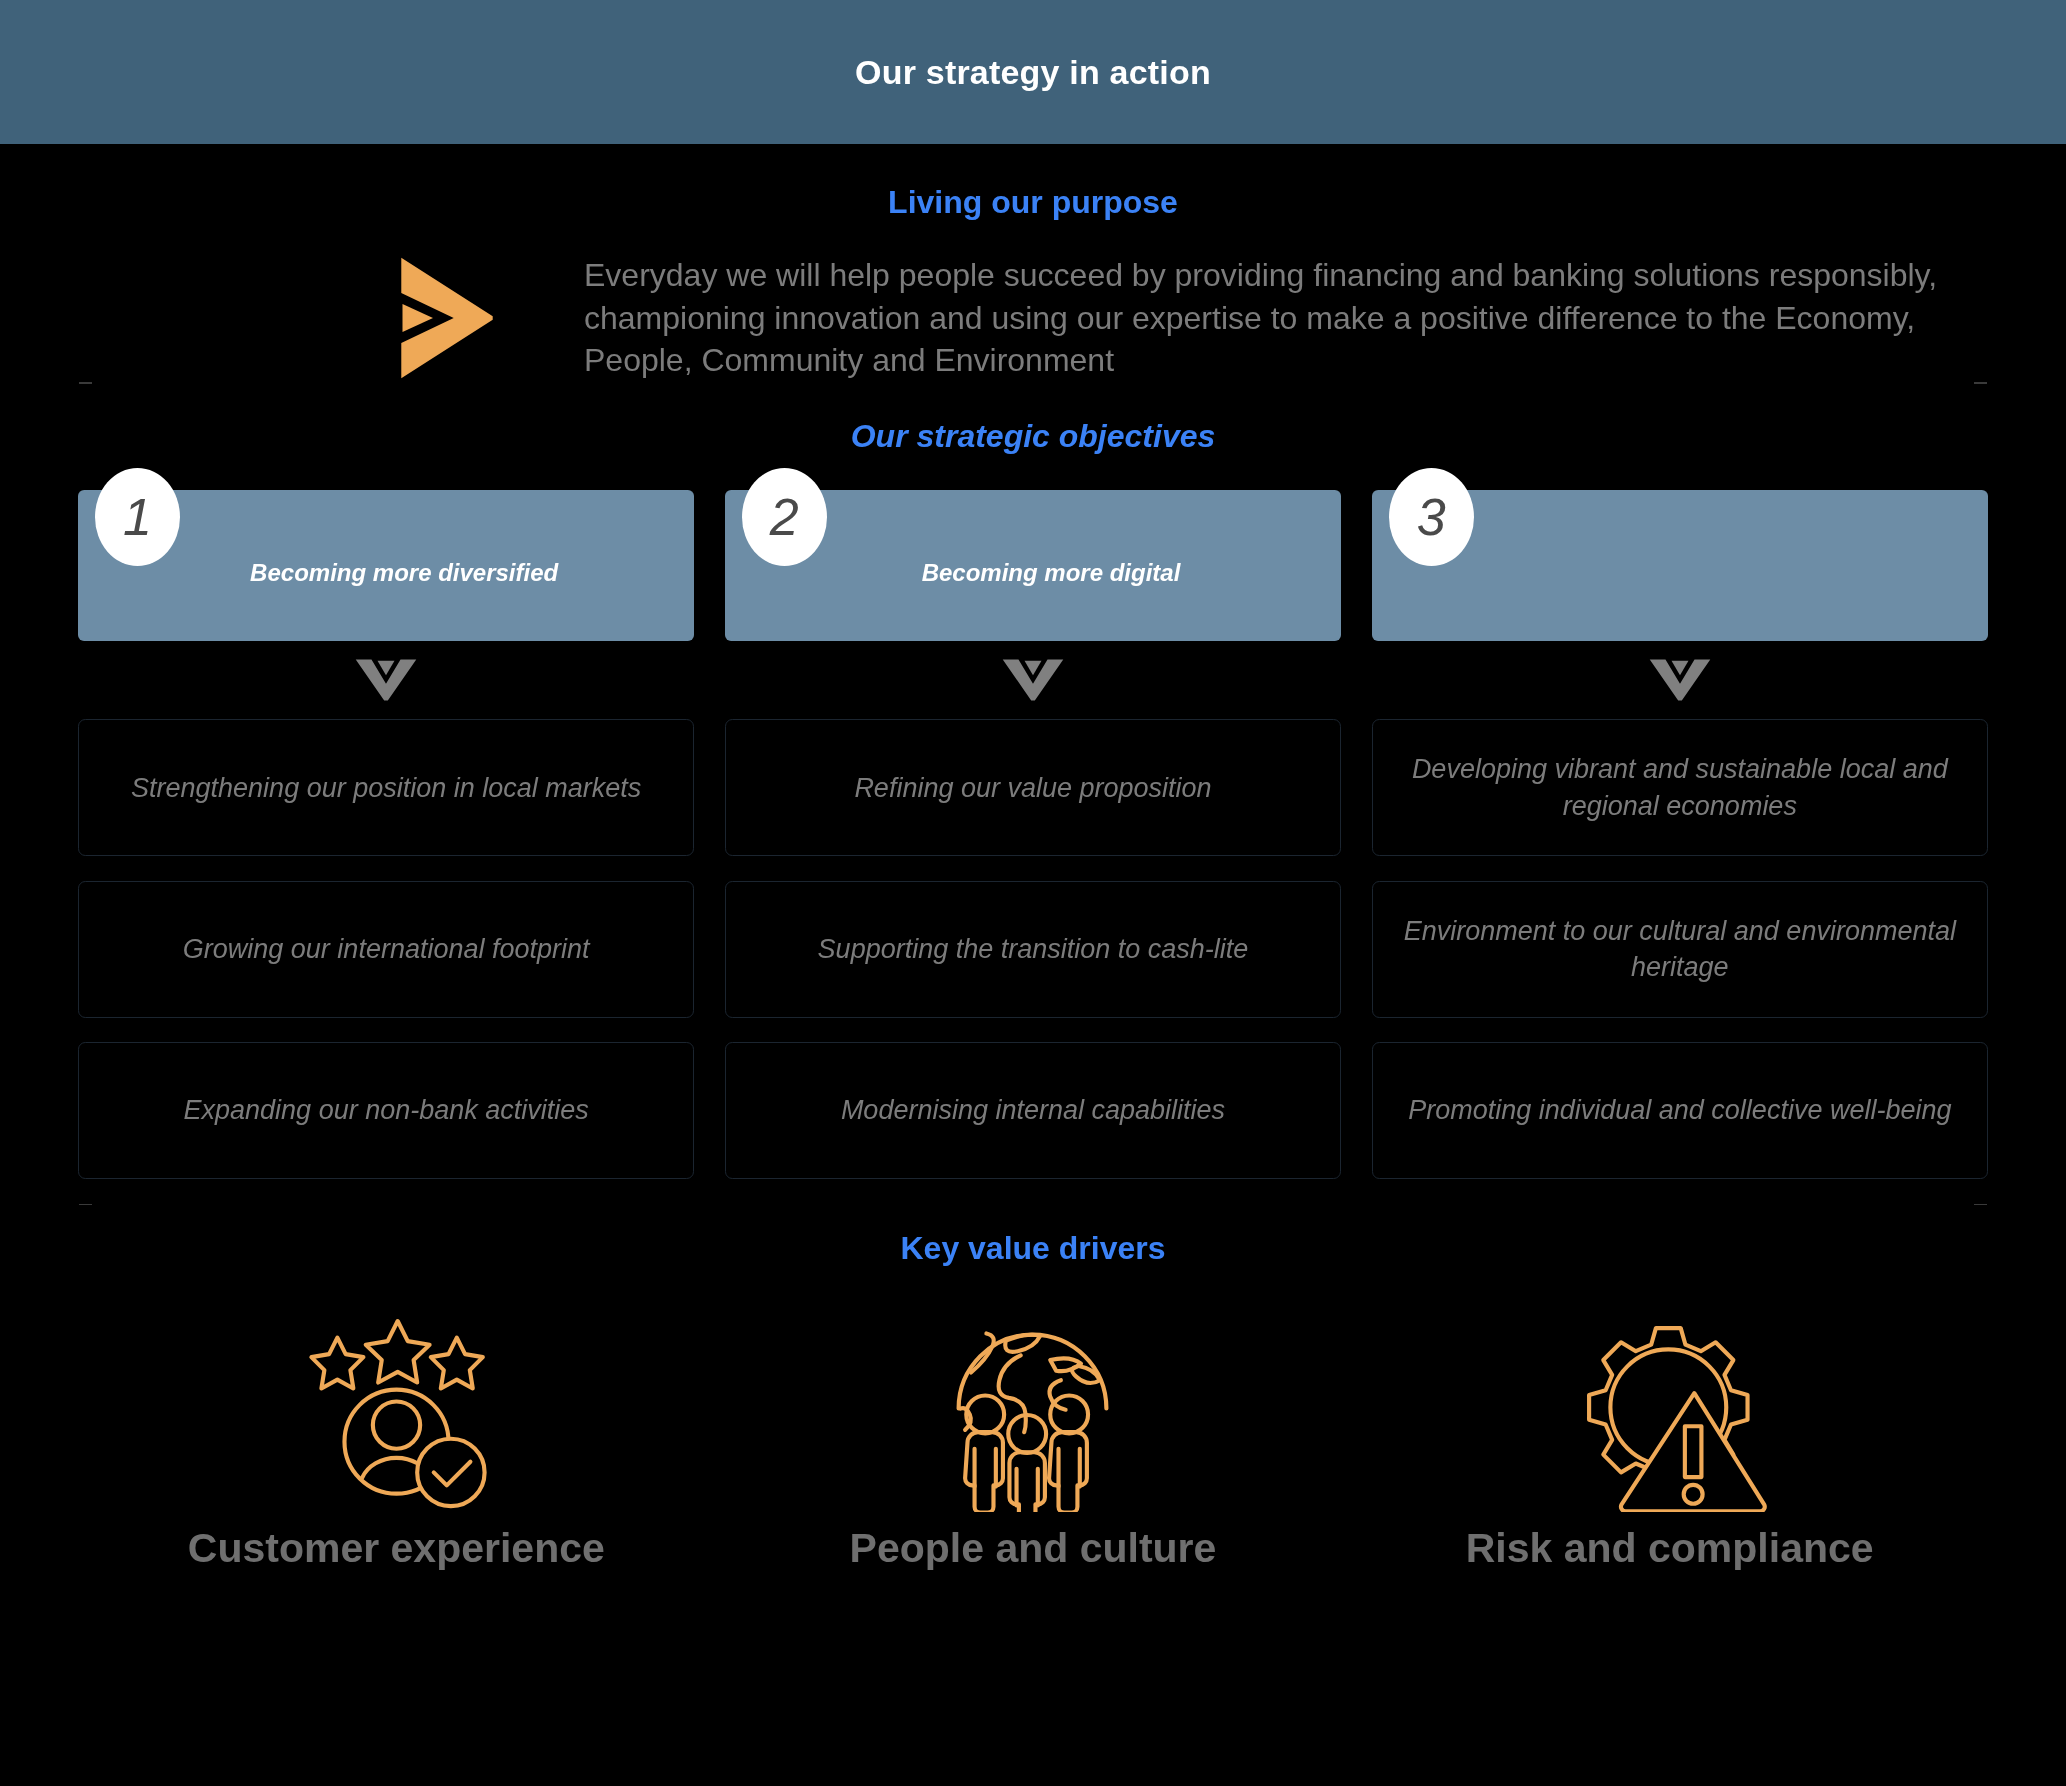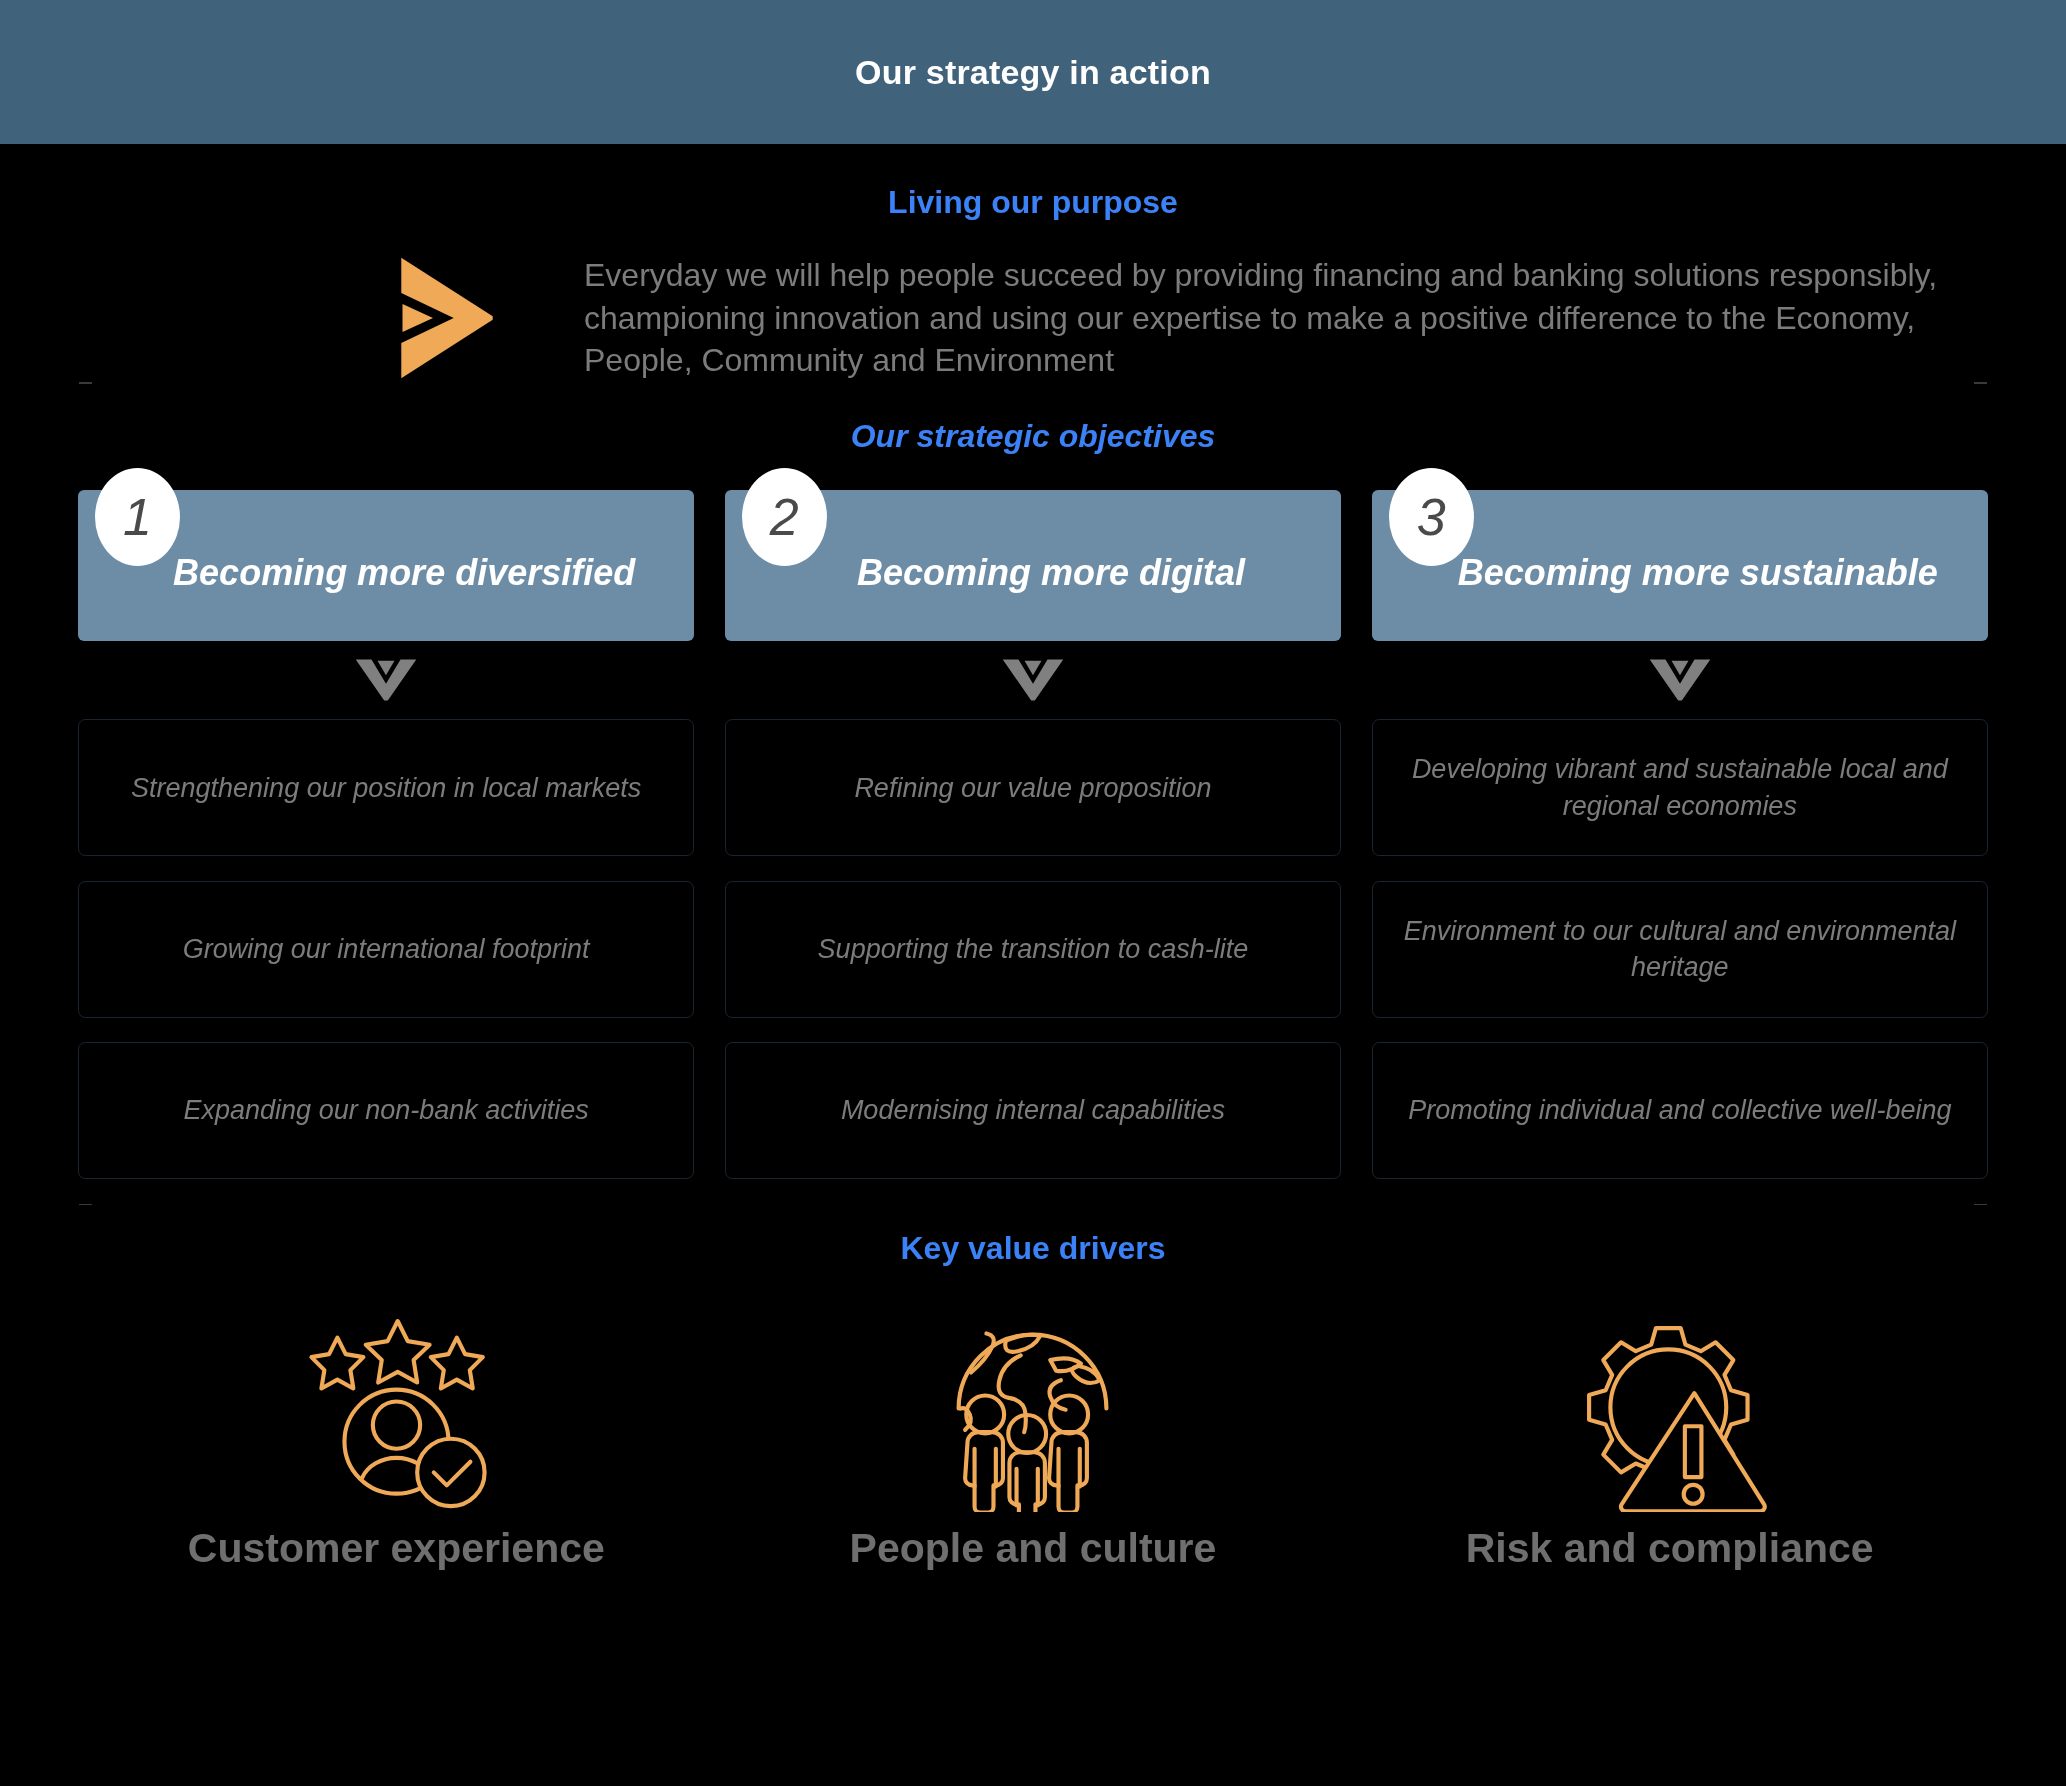--- a/index.html
+++ b/index.html
@@ -113,21 +113,21 @@
     display: flex;
     align-items: center;
     justify-content: center;
     color: #4A4A4A;
     font-size: 52px;
     font-weight: 400;
     line-height: 1;
   }
   .obj-head-label {
     color: #ffffff;
-    font-size: 36px;
+    font-size: 24px;
     font-weight: bold;
     width: 100%;
     text-align: center;
     padding-left: 36px;
     padding-top: 13.4px;
     box-sizing: border-box;
   }
 
   .obj-arrow-wrap {
     height: 78px;
@@ -246,21 +246,20 @@
         <div class="obj-card-text">Supporting the transition to cash-lite</div>
       </div>
       <div class="obj-card">
         <div class="obj-card-text">Modernising internal capabilities</div>
       </div>
     </div>
 
     <div class="obj-col">
       <div class="obj-head">
         <div class="obj-badge">3</div>
-        <div class="obj-head-label">Becoming more sustainable</div>
       </div>
       <div class="obj-arrow-wrap">
         <svg class="obj-arrow" viewBox="0 0 108 76" aria-hidden="true">
           <path d="M4 4 L30 4 L54 44 L78 4 L104 4 L57 72 L51 72 Z" fill="#808080"></path>
           <path d="M40 6 L68 6 L54 30 Z" fill="#808080"></path>
         </svg>
       </div>
       <div class="obj-card">
         <div class="obj-card-text">Developing vibrant and sustainable local and regional economies</div>
       </div>

